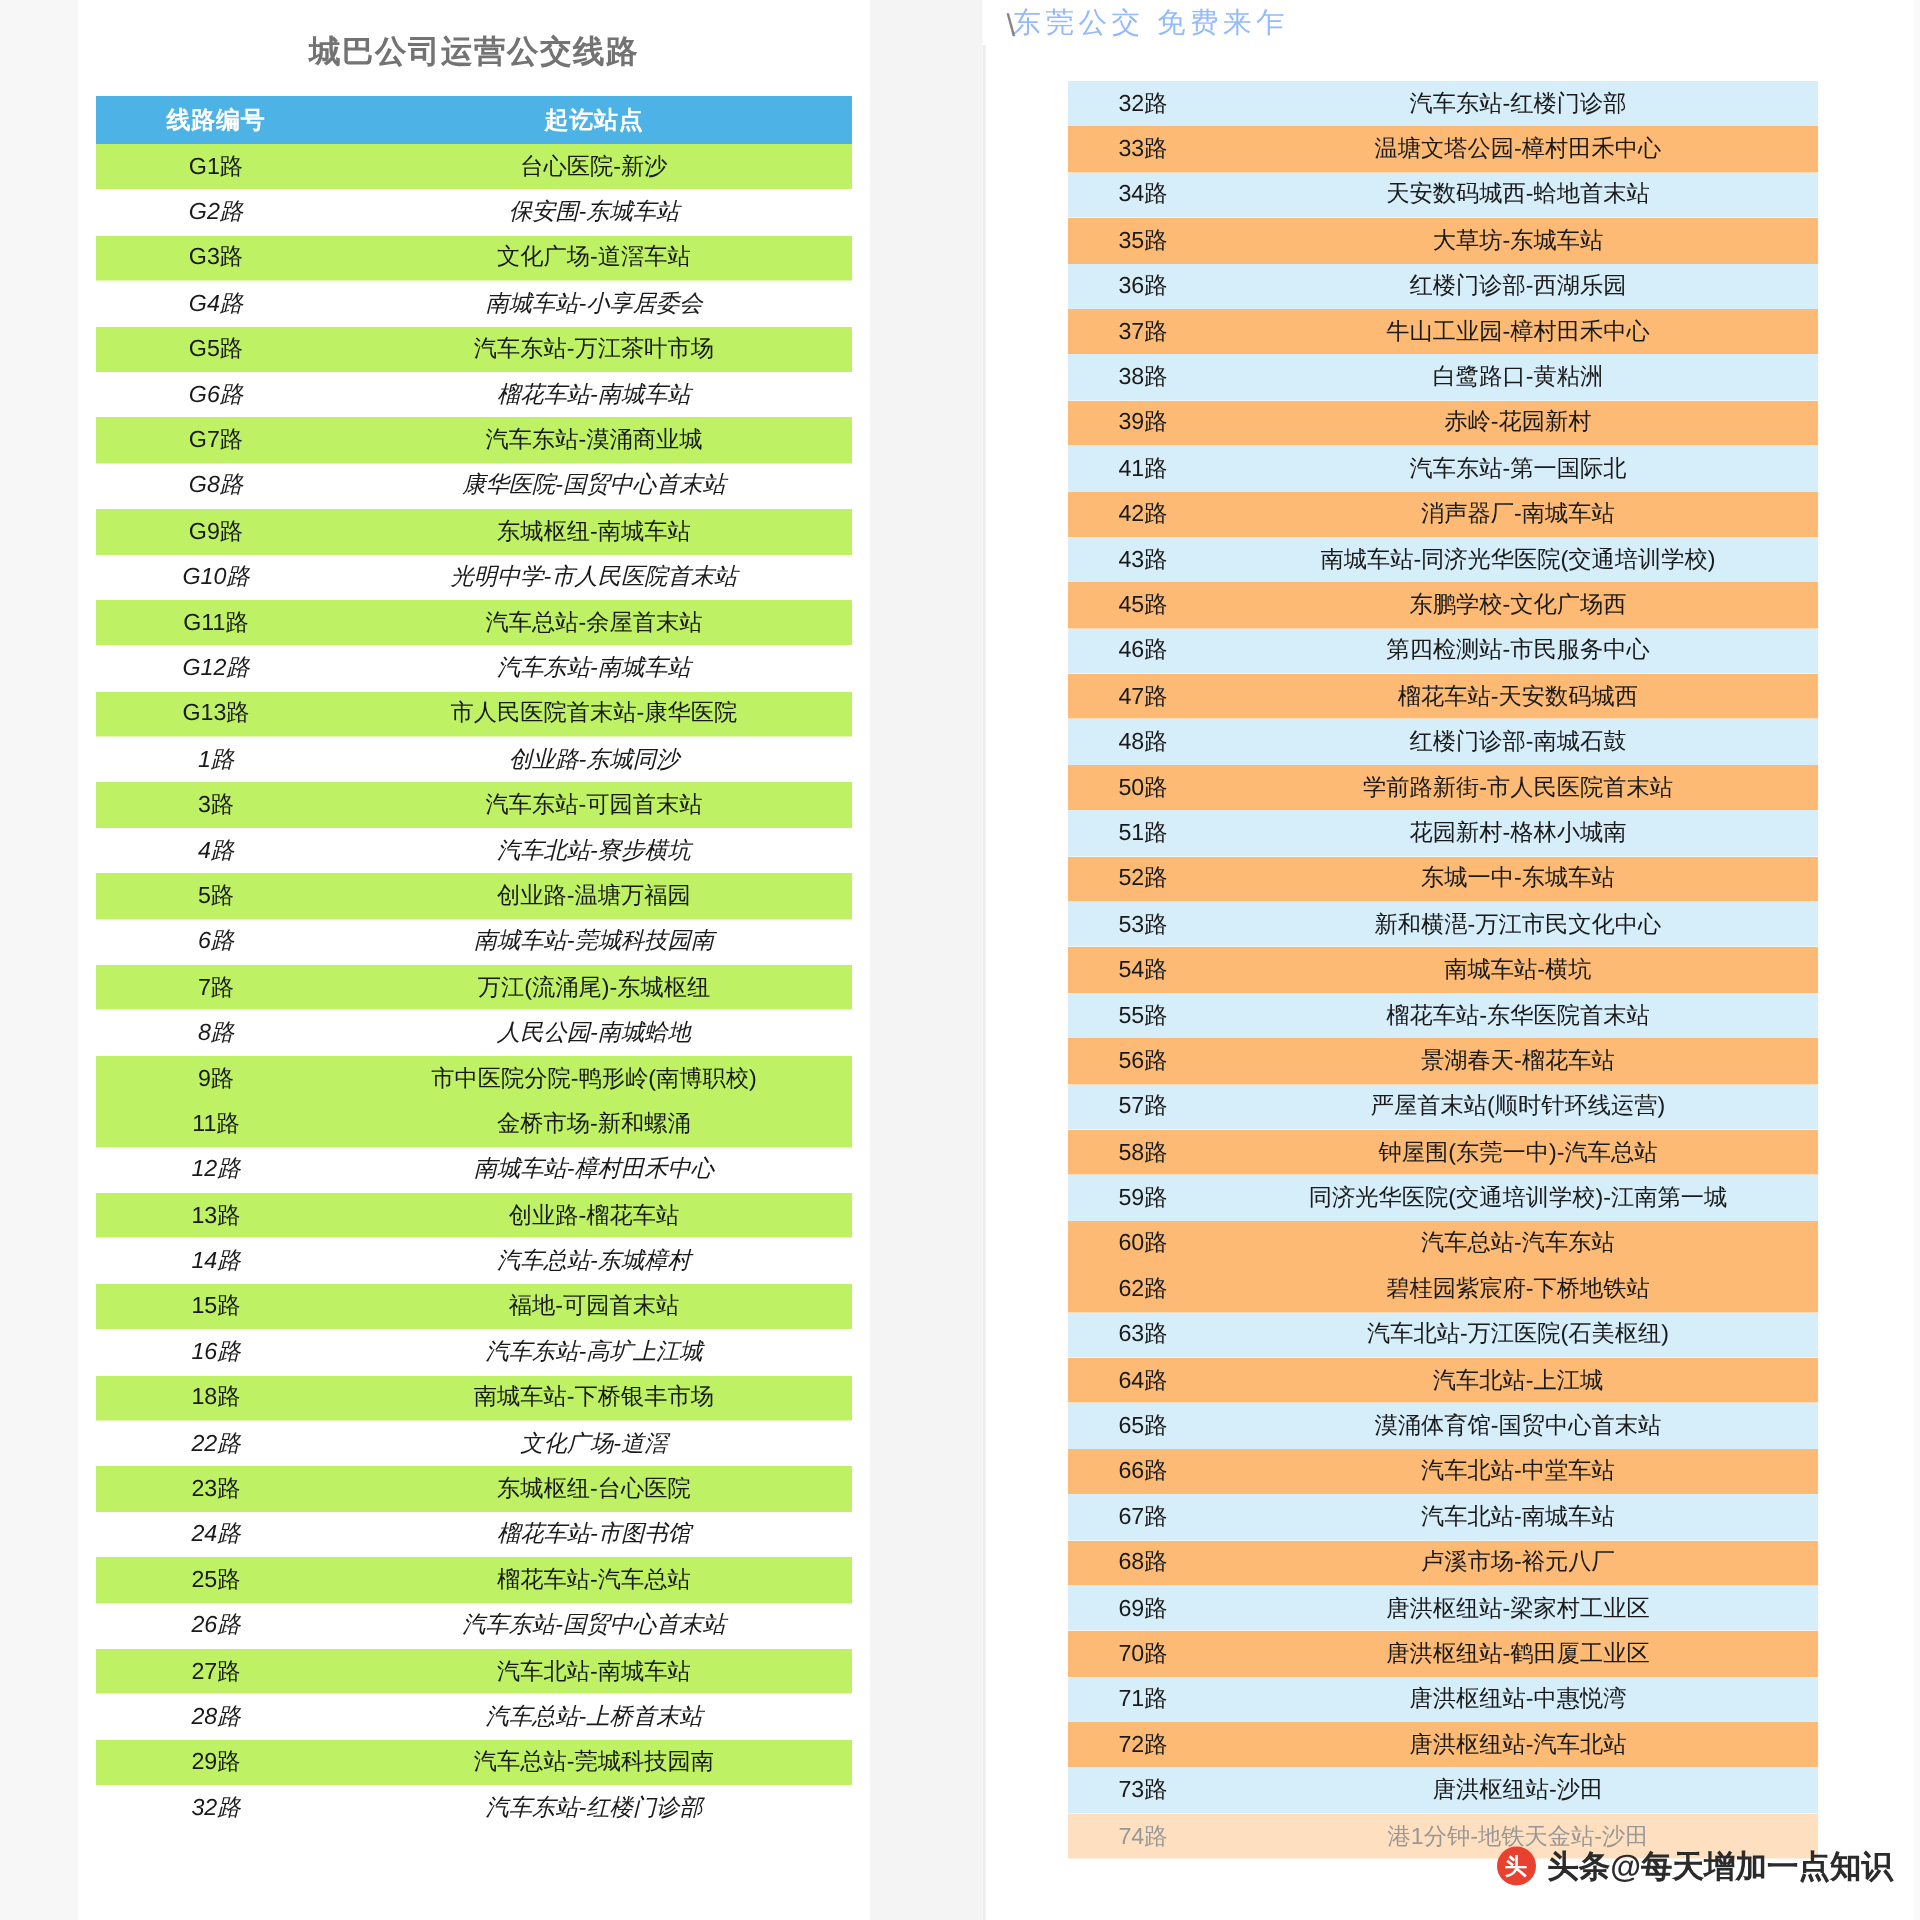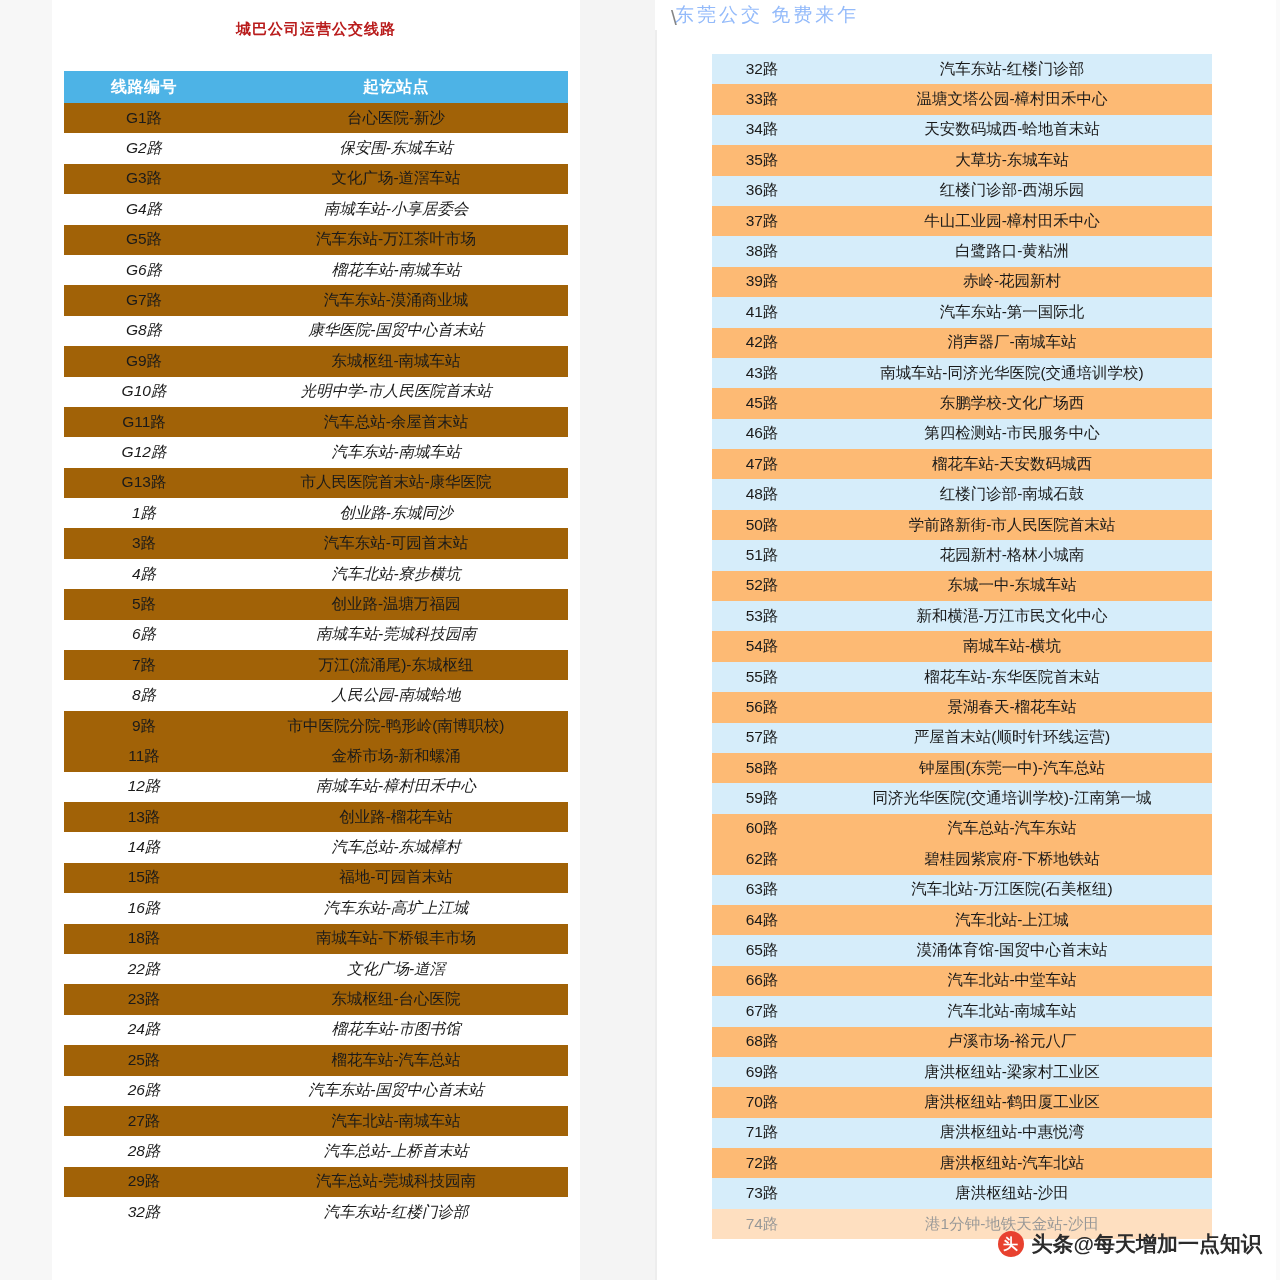--- a/index.html
+++ b/index.html
@@ -28,52 +28,52 @@
   .panel-left-edge {
     position: absolute;
     left: 0;
     top: 0;
     width: 52px;
     height: 1280px;
     background: #f7f7f7;
   }
   .panel-title {
     text-align: center;
-    font-size: 15px;
+    font-size: 21px;
     font-weight: bold;
     letter-spacing: 1px;
     padding-top: 20px;
     padding-bottom: 16px;
-    color: #b91c1c;
+    color: #737373;
   }
   table.routes {
     border-collapse: collapse;
     width: 504px;
-    margin: 16px auto;
+    margin: 0 auto;
     table-layout: fixed;
   }
   table.routes td, table.routes th {
     height: 30.4px;
     font-size: 15.5px;
     text-align: center;
     vertical-align: middle;
     padding: 0;
     white-space: nowrap;
     overflow: hidden;
   }
   table.routes thead th {
     background: #4db3e6;
     color: #ffffff;
     font-size: 16px;
     font-weight: bold;
     height: 32px;
     letter-spacing: 0.5px;
   }
   table.routes tbody tr.odd td {
-    background: #a16207;
+    background: #bef264;
   }
   table.routes tbody tr.even td {
     background: #ffffff;
     font-style: italic;
   }
   table.routes col.c1 { width: 160px; }
   table.routes col.c2 { width: 344px; }
 
   
   .panel-right {

